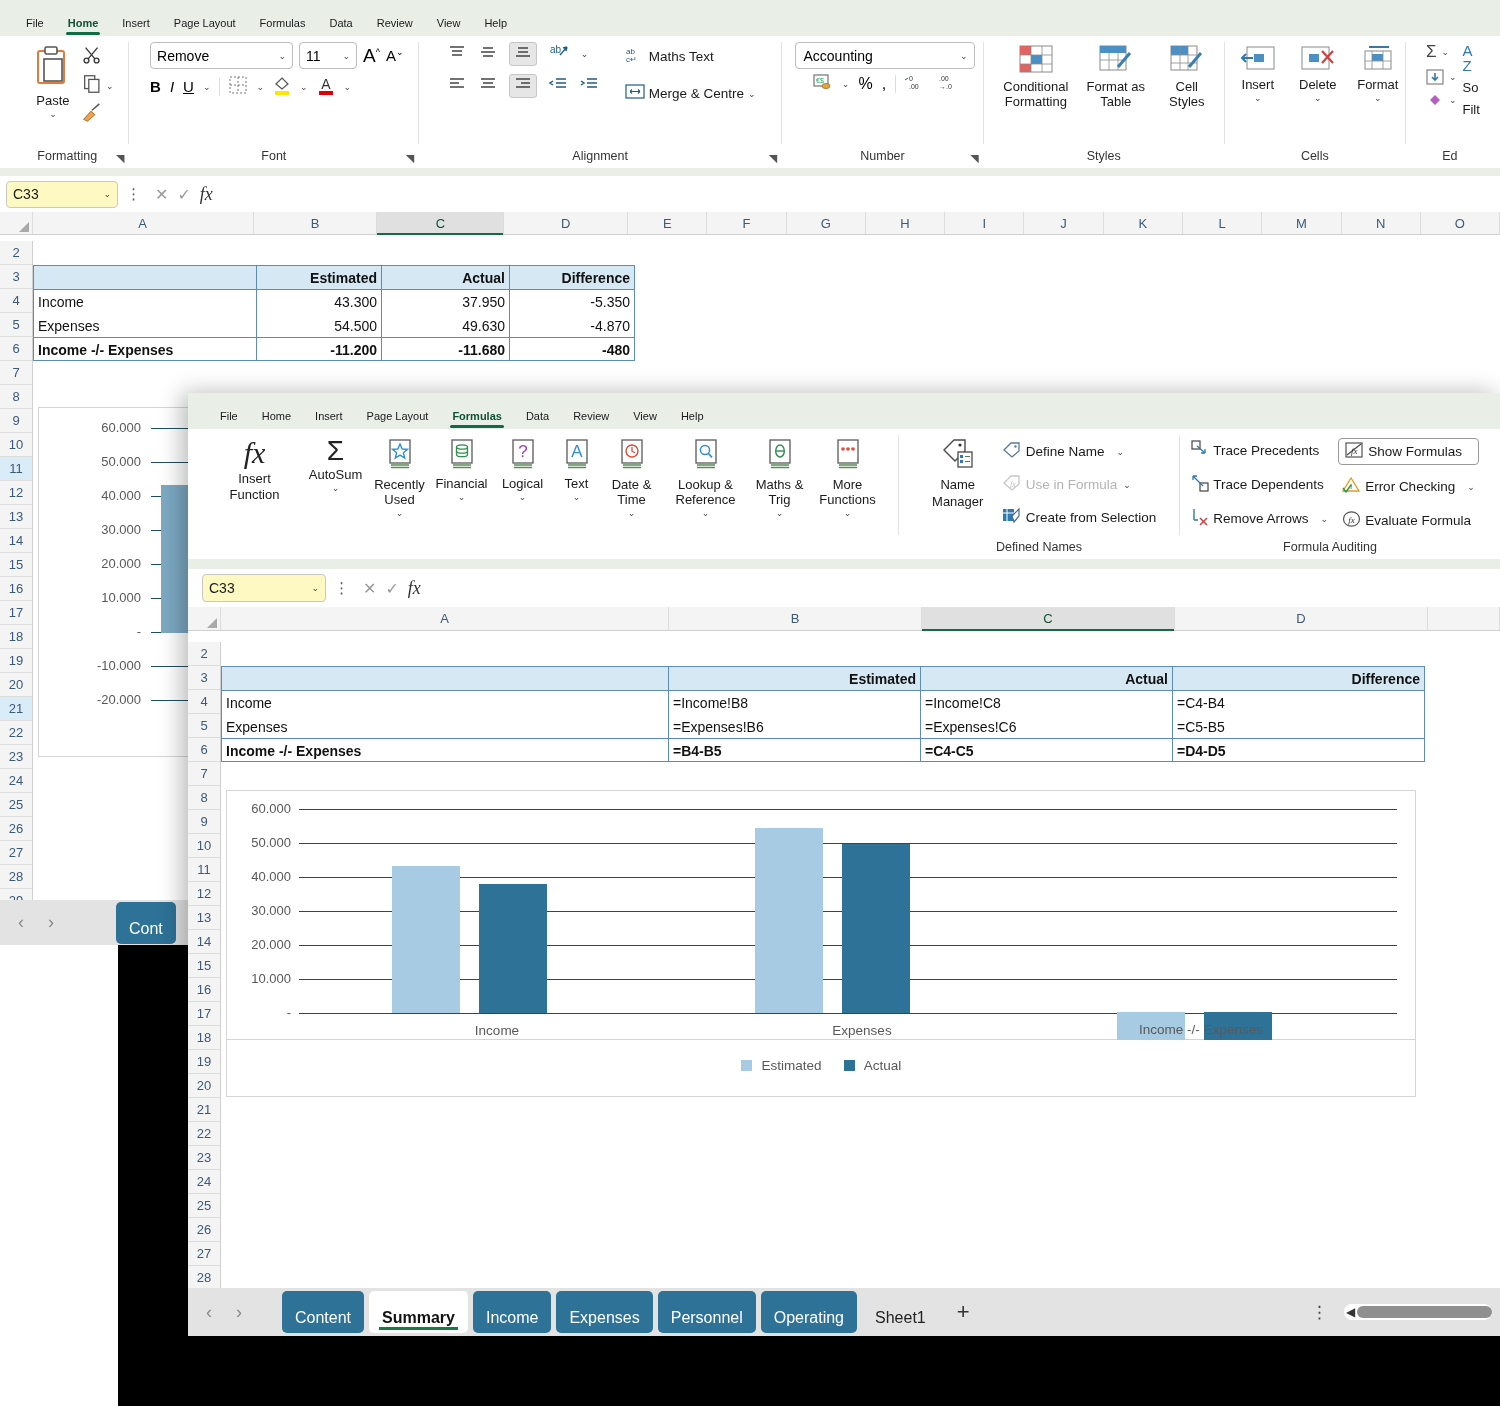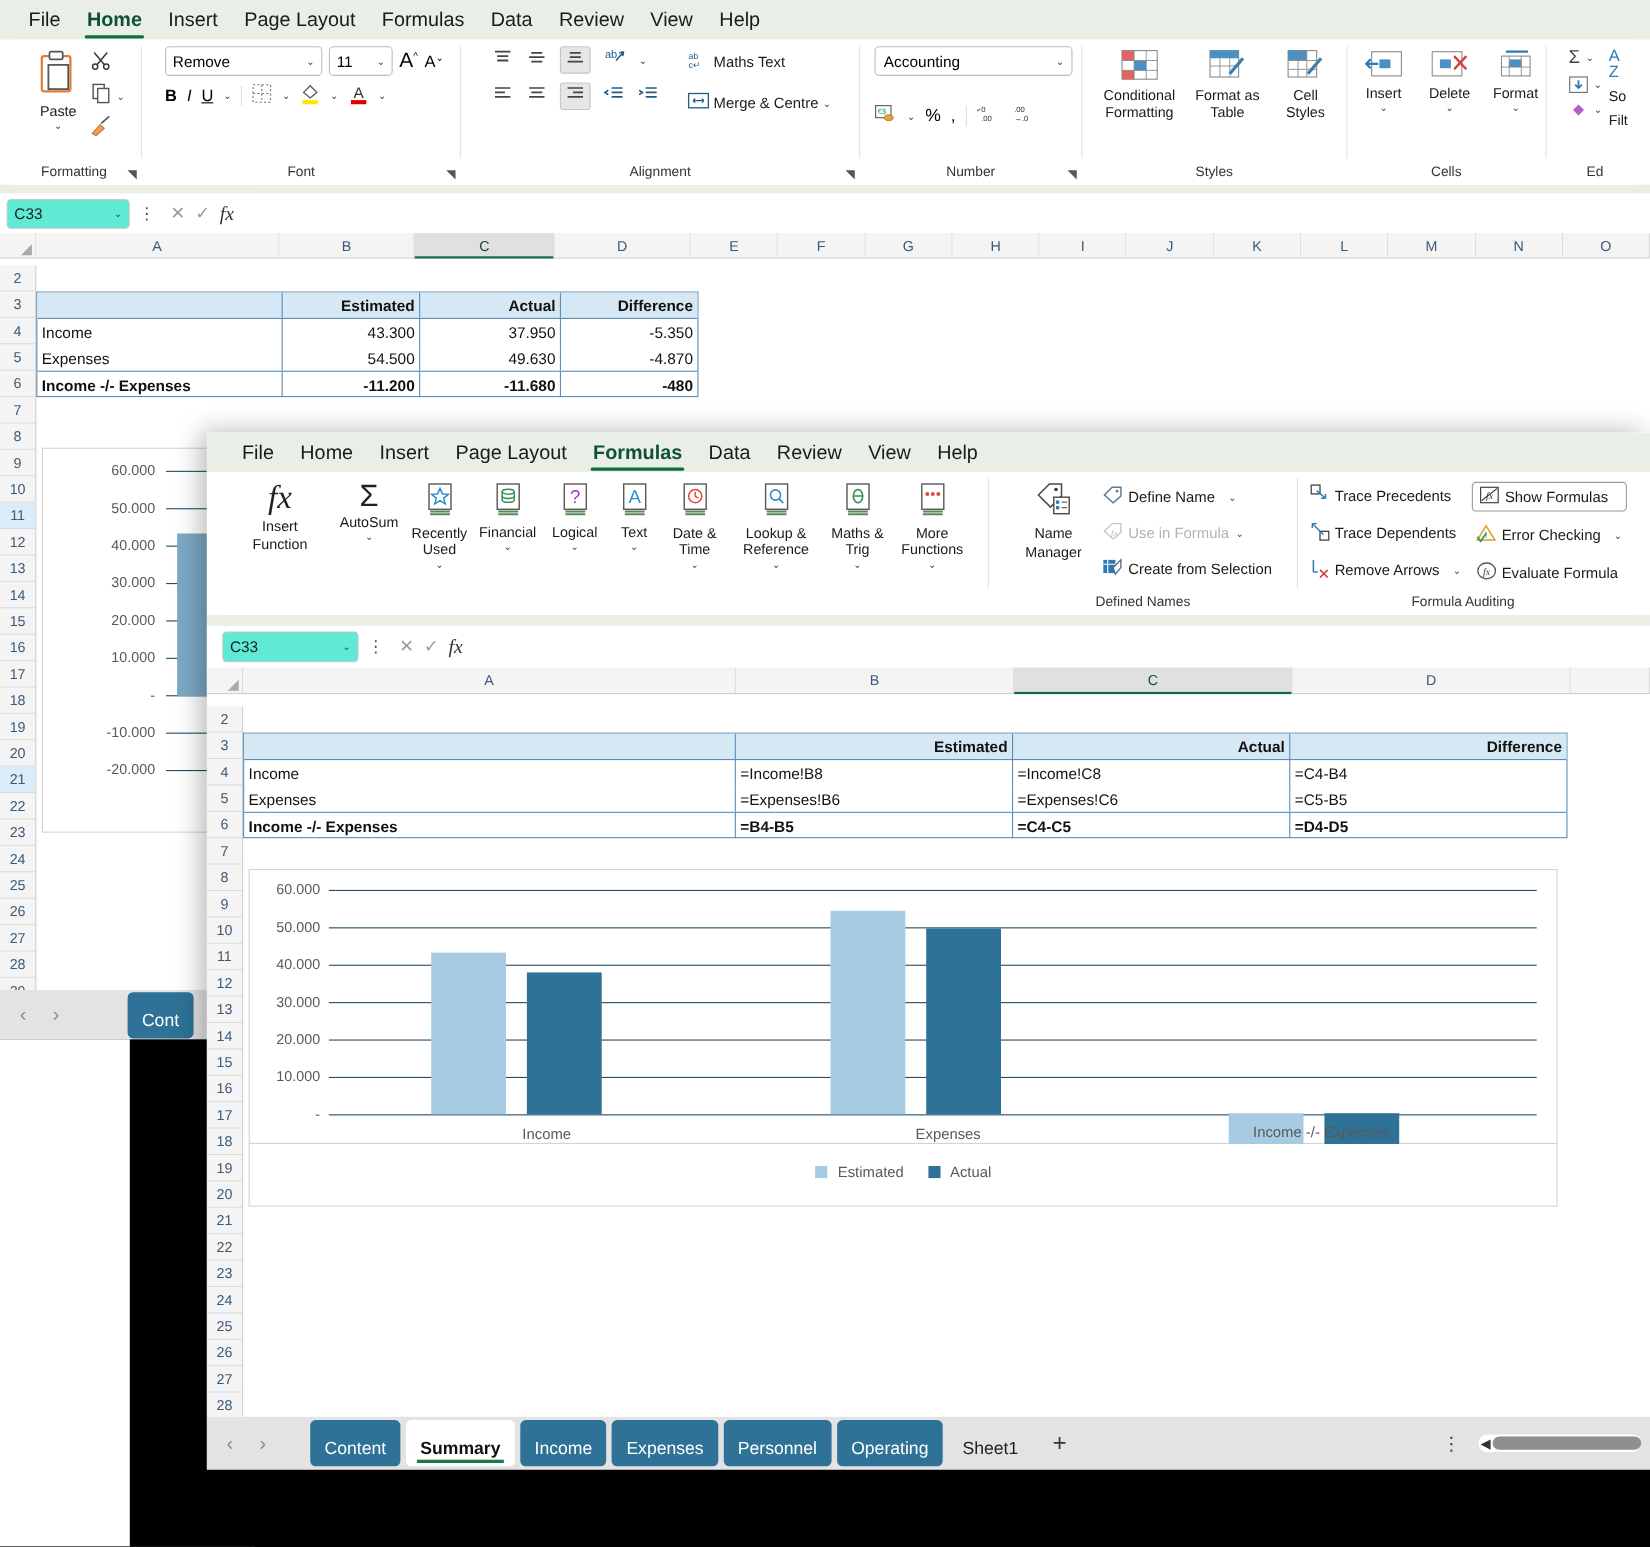--- a/index.html
+++ b/index.html
@@ -12,21 +12,21 @@
   }
   #root { position: relative; width: 1500px; height: 1406px; background:#000; }
 
   
   .excelwin { position:absolute; background:#fff; }
   .ribbon-tabs {
     display:flex; align-items:flex-end; height:36px;
     background:#e9eee7; padding-left:14px; gap:0;
   }
   .rtab {
-    font-size:18px; color:#1a1a1a; padding:4px 12px 7px 12px;
+    font-size:11px; color:#1a1a1a; padding:4px 12px 7px 12px;
     white-space:nowrap; position:relative; cursor:default;
   }
   .rtab.active { font-weight:bold; color:#0f5132; }
   .rtab.active::after {
     content:""; position:absolute; left:10px; right:10px; bottom:1px;
     height:3px; background:#106c45; border-radius:2px;
   }
   .ribbon-body {
     background:#fff; border-radius:8px; margin:0 6px;
     display:flex; align-items:stretch; position:relative;
@@ -48,21 +48,21 @@
     padding:2px 4px; white-space:nowrap; cursor:default;
   }
   .smallbtn.disabled { color:#b3b3b3; }
   .chev { font-size:9px; color:#444; }
 
   
   .fbar { display:flex; align-items:center; height:34px; background:#fff; padding:0 6px; gap:4px; }
   .namebox {
     width:110px; height:26px; border:1px solid #c8c8c8; border-radius:4px;
     display:flex; align-items:center; justify-content:space-between; padding:0 6px;
-    font-size:14px; color:#1a1a1a; background:#5eead4;
+    font-size:14px; color:#1a1a1a; background:#fef9c3;
   }
   .fbar-sep { color:#555; font-size:15px; padding:0 4px; }
   .fbicons { display:flex; align-items:center; gap:9px; padding:0 6px; color:#9a9a9a; font-size:16px; }
   .fbinput { flex:1; height:26px; border:none; outline:none; font-size:14px; }
 
   
   .colhdr { display:flex; height:22px; background:#f4f4f4; font-size:13px; color:#3b5a7a;
             border-bottom:1px solid #d0d0d0; }
   .colhdr .ch { border-right:1px solid #dcdcdc; display:flex; align-items:center; justify-content:center;
                 background:#f4f4f4; position:relative; }
@@ -284,21 +284,21 @@
               <span class="chev">⌄</span>
             </div>
           </div>
         </div>
         <div class="rgroup-label">Alignment</div>
         <span class="dlg-launch">◥</span>
       </div>
       <div class="rgroup-sep"></div>
 
       <div class="rgroup" style="width:205px;">
-        <div class="rgroup-content" style="flex-direction:column; align-items:flex-start; gap:25px; padding-left:6px;">
+        <div class="rgroup-content" style="flex-direction:column; align-items:center; gap:4px; padding-left:6px;">
           <div style="width:180px;height:27px;border:1px solid #bdbdbd;border-radius:4px;display:flex;align-items:center;justify-content:space-between;padding:0 7px;font-size:14px;">
             <span>Accounting</span>
             <span class="chev">⌄</span>
           </div>
           <div style="display:flex;align-items:center;gap:9px;font-size:16px;">
             <span><svg width="20" height="18" viewBox="0 0 20 18">
                   <rect x="1" y="2" width="14" height="11" fill="#fff" stroke="#666" stroke-width="1.1"></rect>
                   <text x="3" y="10" font-size="7" fill="#2a6" font-family="Liberation Sans">€$</text>
                   <ellipse cx="13" cy="13" rx="4" ry="2.6" fill="#e8a33d" stroke="#a8721f" stroke-width="0.8"></ellipse>
                 </svg></span>

